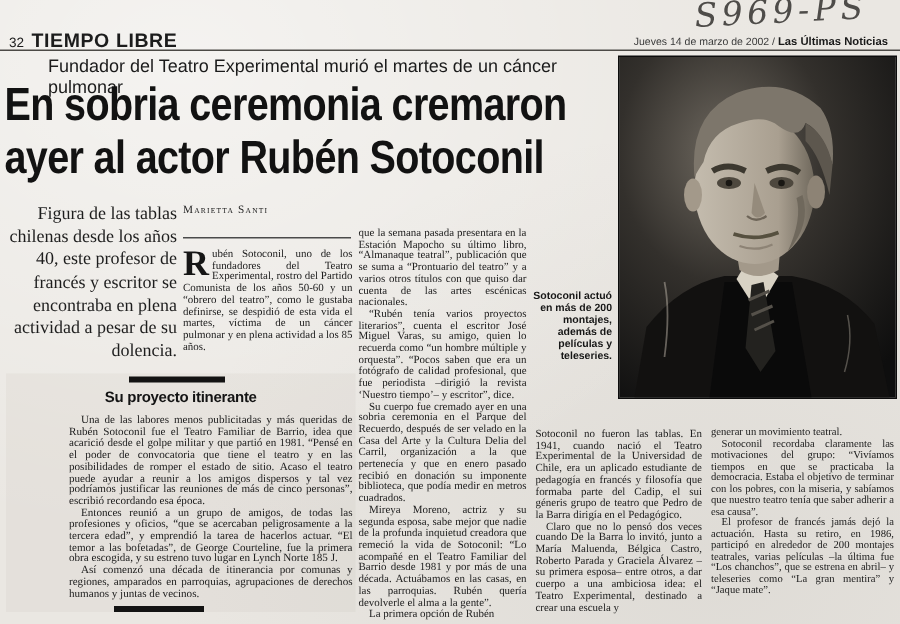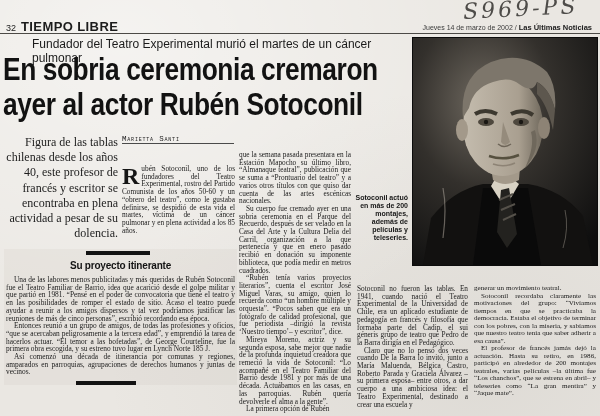--- a/index.html
+++ b/index.html
@@ -42,23 +42,23 @@
   .photo { position:absolute; left:413px; top:38px; width:184px; height:227px;
            background:#141414; outline:1px solid #0c0c0c; }
   .caption { position:absolute; left:348px; top:194px; width:60px; text-align:right;
              font-family:"Liberation Sans", sans-serif; font-weight:bold;
              font-size:7px; line-height:7.9px; color:#161616; }
 
   
   .lede { position:absolute; left:4px; top:135px; width:114px; text-align:right;
           font-size:12px; line-height:15.2px; color:#1d1d1d; }
   .byline { position:absolute; left:122px; top:135px; width:112px;
-            font-family:Liberation Mono, monospace; font-size:7.5px;
+            font-family:Liberation Serif, serif; font-size:7.5px;
             font-variant:small-caps; letter-spacing:.8px; color:#222;
-            border-bottom:1px solid #4a4a4a; padding-bottom:0; }
+            border-bottom:1px solid #4a4a4a; padding-bottom:14px; }
 
   
   .bodycol { position:absolute; font-size:7.3px; line-height:7.7px; text-align:justify;
              color:#202020;margin-top:14px; }
   .bodycol p { margin:0; text-indent:7px; }
   .bodycol p.first { text-indent:0; }
   .col1 { left:122px; top:151px; width:113px; }
   .col2 { left:239px; top:137px; width:112px; height:279px; }
   .col3 { left:357px; top:271px; width:111px; }
   .col4 { left:474px; top:271px; width:122px; font-size:7.1px; line-height:7.5px; }
@@ -68,21 +68,21 @@
   
   .box { position:absolute; left:4px; top:249px; width:233px;
          background:rgba(150,142,128,.07); }
   .bar { height:4px; background:#131313; }
   .bar-top { width:64px; margin:2px auto 0 82px; }
   .bar-bottom { width:60px; margin:5px 0 0 72px; }
   .box-title { text-align:center; font-family:"Liberation Sans", sans-serif;
                font-weight:bold; font-size:10px; letter-spacing:-.2px; color:#141414;
                margin-top:5px; }
   .box-text { margin-top:5px; padding:0 2px; font-size:7.4px; line-height:7.7px;
-              text-align:justify; color:#202020; }
+              text-align:justify; color:#202020;margin-left:40px; }
   .box-text p { margin:0; text-indent:8px; }
 </style>
 </head>
 <body>
 
 <div class="page">
 
   <div class="header-left">
     <span class="page-num">32</span>
     <span class="section">TIEMPO LIBRE</span>
@@ -155,22 +155,22 @@
 
   <div class="lede">Figura de las tablas chilenas desde los años 40, este profesor de francés y escritor se encontraba en plena actividad a pesar de su dolencia.</div>
   <div class="byline">Marietta Santi</div>
 
   <div class="bodycol col1">
     <p class="first"><span class="dropcap">R</span><span>ubén Sotoconil, uno de los fundadores del Teatro Experimental, rostro del Partido Comunista de los años 50-60 y un “obrero del teatro”, como le gustaba definirse, se despidió de esta vida el martes, víctima de un cáncer pulmonar y en plena actividad a los 85 años.</span></p>
   </div>
 
   <div class="bodycol col2">
     <p class="first">que la semana pasada presentara en la Estación Mapocho su último libro, “Almanaque teatral”, publicación que se suma a “Prontuario del teatro” y a varios otros títulos con que quiso dar cuenta de las artes escénicas nacionales.</p>
+    <p>“Rubén tenía varios proyectos literarios”, cuenta el escritor José Miguel Varas, su amigo, quien lo recuerda como “un hombre múltiple y orquesta”. “Pocos saben que era un fotógrafo de calidad profesional, que fue periodista –dirigió la revista ‘Nuestro tiempo’– y escritor”, dice.</p>
     <p>Su cuerpo fue cremado ayer en una sobria ceremonia en el Parque del Recuerdo, después de ser velado en la Casa del Arte y la Cultura Delia del Carril, organización a la que pertenecía y que en enero pasado recibió en donación su imponente biblioteca, que podía medir en metros cuadrados.</p>
-    <p>“Rubén tenía varios proyectos literarios”, cuenta el escritor José Miguel Varas, su amigo, quien lo recuerda como “un hombre múltiple y orquesta”. “Pocos saben que era un fotógrafo de calidad profesional, que fue periodista –dirigió la revista ‘Nuestro tiempo’– y escritor”, dice.</p>
     <p>Mireya Moreno, actriz y su segunda esposa, sabe mejor que nadie de la profunda inquietud creadora que remeció la vida de Sotoconil: “Lo acompañé en el Teatro Familiar del Barrio desde 1981 y por más de una década. Actuábamos en las casas, en las parroquias. Rubén quería devolverle el alma a la gente”.</p>
     <p>La primera opción de Rubén</p>
   </div>
 
   <div class="bodycol col3">
     <p class="first">Sotoconil no fueron las tablas. En 1941, cuando nació el Teatro Experimental de la Universidad de Chile, era un aplicado estudiante de pedagogía en francés y filosofía que formaba parte del Cadip, el sui géneris grupo de teatro que Pedro de la Barra dirigía en el Pedagógico.</p>
     <p>Claro que no lo pensó dos veces cuando De la Barra lo invitó, junto a María Maluenda, Bélgica Castro, Roberto Parada y Graciela Álvarez –su primera esposa– entre otros, a dar cuerpo a una ambiciosa idea: el Teatro Experimental, destinado a crear una escuela y</p>
   </div>
 
   <div class="bodycol col4">

